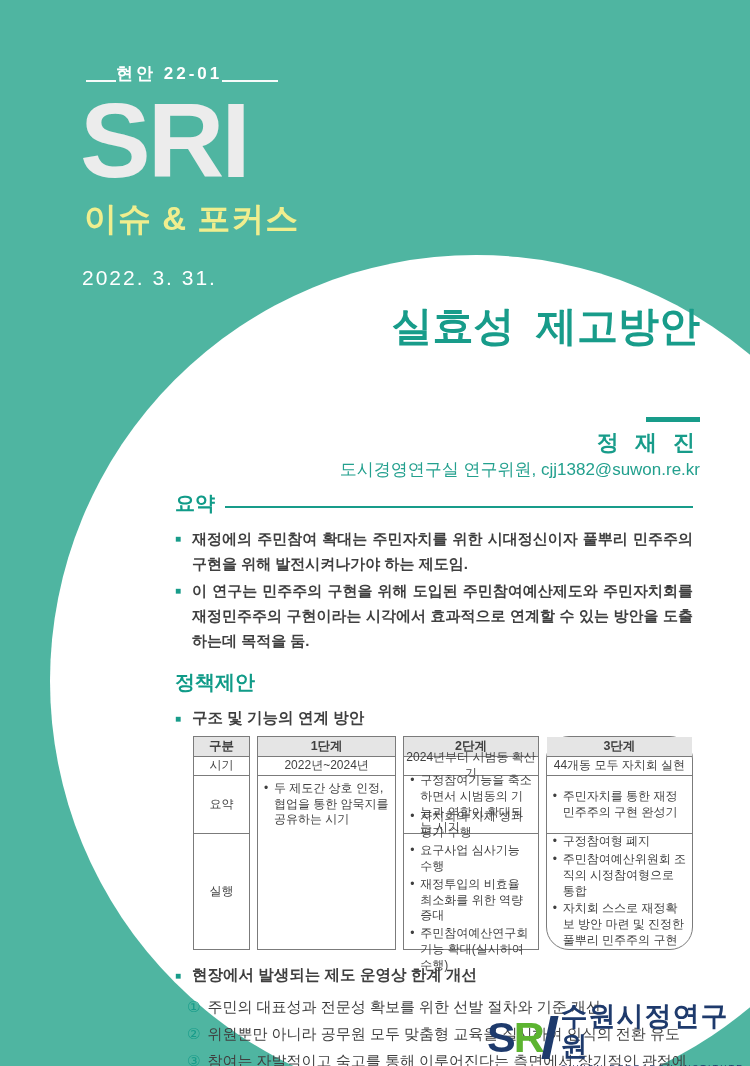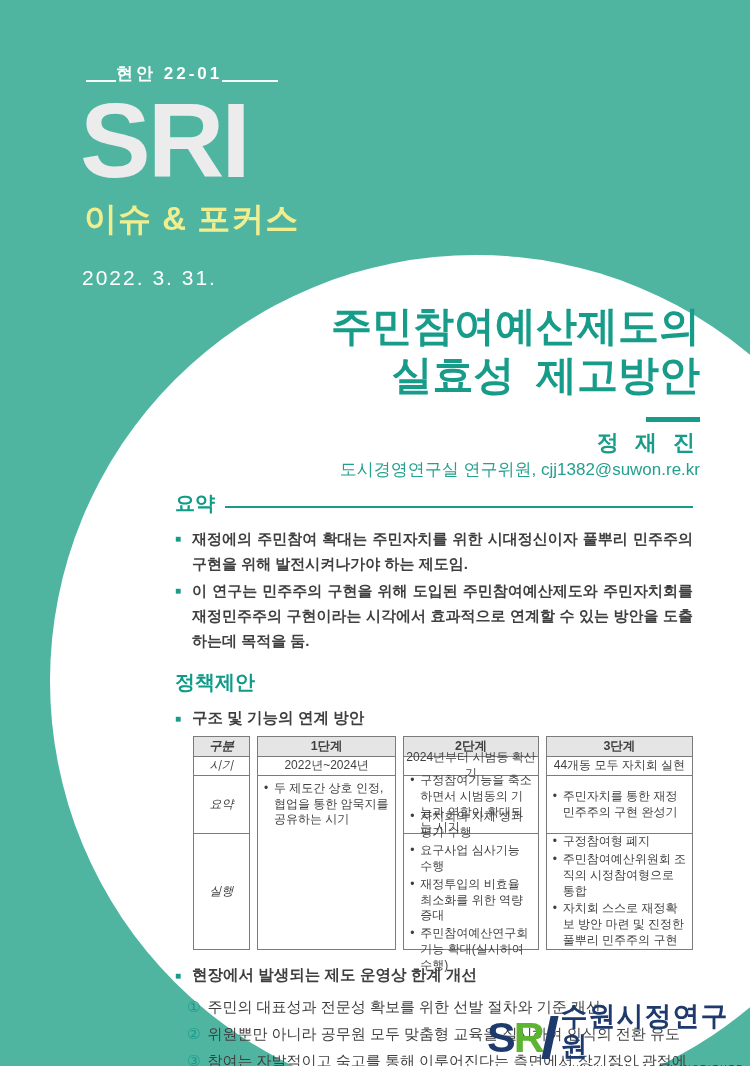--- a/index.html
+++ b/index.html
@@ -63,21 +63,21 @@
   .sq-li::before {
     content:"■"; position:absolute; left:0; top:0;
     font-size:10px; color:#189C8A;
   }
   .proposal-head { margin-top:16px; }
   .structure-li { margin-top:9px; font-size:15.5px; font-weight:bold; color:#3F3F3F; }
   .structure-li::before { top:1px; }
   
   .stage-table { display:flex; gap:7px; margin:6px 0 0 18px; font-size:12px; line-height:1.32; }
   .tcol { border:1px solid #7b7b7b; background:#fff; display:flex; flex-direction:column; }
-  .w-label { width:58px;font-style:italic; } .w1 { width:142px; } .w2 { width:138px; } .w3 { width:150px; }
+  .w-label { width:58px; } .w1 { width:142px; } .w2 { width:138px; } .w3 { width:150px;border-radius:23px; }
   .tcell { border-top:1px solid #7b7b7b; display:flex; flex-direction:column; justify-content:center; }
   .tcell:first-child { border-top:none; }
   .th { height:19px; background:#e5e5e5; font-weight:bold; text-align:center; font-size:12.5px; }
   .tperiod { height:19px; text-align:center; }
   .tlabel { text-align:center; }
   .tsum { height:58px; padding:2px 5px; }
   .tact { height:116px; padding:3px 5px; }
   .cell-li { position:relative; padding-left:11px; margin:1px 0; }
   .cell-li::before { content:"•"; position:absolute; left:1px; top:0; }
   .cell-li.sub { padding-left:14px; }
@@ -106,21 +106,20 @@
   <div class="issue-badge">
     <div class="rule rule-l"></div>
     <span>현안 22-01</span>
     <div class="rule rule-r"></div>
   </div>
   <div class="brand">SRI</div>
   <div class="brand-sub">이슈 &amp; 포커스</div>
   <div class="date">2022. 3. 31.</div>
 
   <div class="title">
-    <div>주민참여예산제도의</div>
     <div>실효성 제고방안</div>
   </div>
   <div class="author-rule"></div>
   <div class="author">정 재 진</div>
   <div class="affiliation">도시경영연구실 연구위원, cjj1382@suwon.re.kr</div>
 
   <div class="content">
 
     <div class="sec-head-row">
       <span class="sec-head">요약</span>

